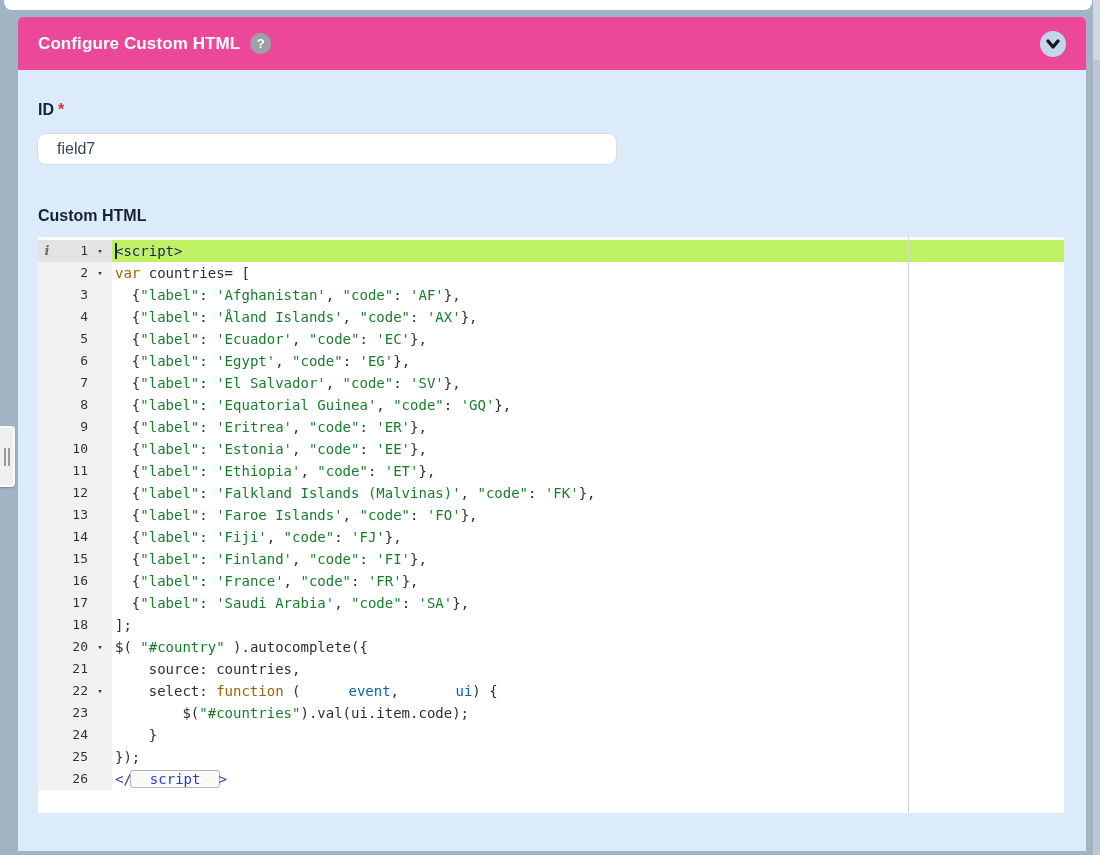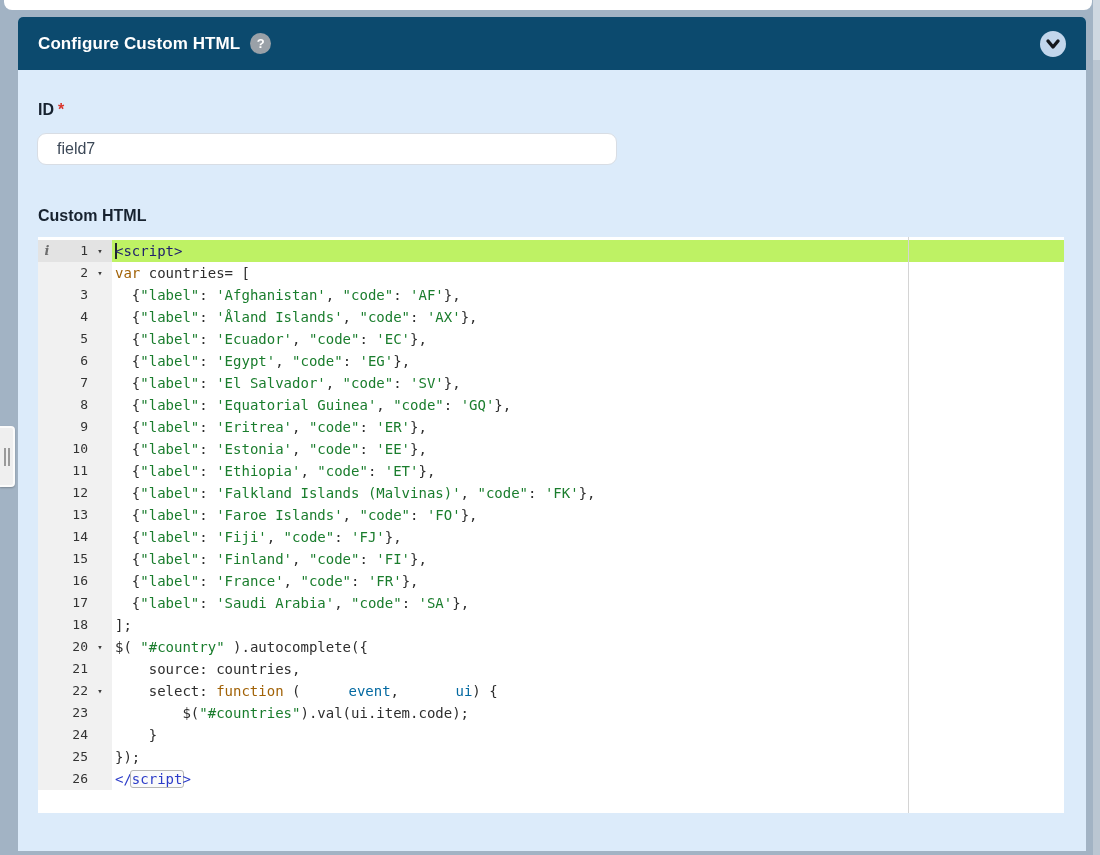--- a/index.html
+++ b/index.html
@@ -8,21 +8,21 @@
     background:#a2b3c4;
     font-family:"Liberation Sans",sans-serif;
   }
   
   .top-bar{position:absolute;left:4px;top:0;width:1088px;height:10px;background:#ffffff;border-radius:0 0 8px 8px;}
   .right-strip{position:absolute;right:0;top:0;width:7px;height:855px;background:#bac6d2;}
   .right-strip-thumb{position:absolute;right:0;top:0;width:7px;height:60px;background:#cfd8e1;}
 
   
   .panel{position:absolute;left:18px;top:17px;width:1068px;height:834px;background:#dcebfa;border-radius:5px 5px 0 0;}
-  .panel-header{height:53px;background:#0c4a6e;border-radius:5px 5px 0 0;display:flex;align-items:center;padding:0 20px;box-sizing:border-box;}
+  .panel-header{height:53px;background:#ec4899;border-radius:5px 5px 0 0;display:flex;align-items:center;padding:0 20px;box-sizing:border-box;}
   .panel-title{color:#ffffff;font-size:17px;font-weight:bold;letter-spacing:.1px;}
   .help-badge{width:21px;height:21px;border-radius:50%;background:#9aa1a8;color:#ffffff;font-size:13px;font-weight:bold;
     display:flex;align-items:center;justify-content:center;margin-left:10px;cursor:pointer;}
   .collapse-btn{margin-left:auto;width:26px;height:26px;border-radius:50%;background:#c2d6ec;border:none;
     display:flex;align-items:center;justify-content:center;cursor:pointer;padding:0;}
   .collapse-btn svg{display:block;}
 
   
   .field-label{position:absolute;left:20px;font-size:16px;font-weight:600;color:#17222f;}
   .id-label{top:84px;text-align:center;}
@@ -45,21 +45,21 @@
   .gnum{width:32px;flex:0 0 32px;text-align:right;color:#333333;font-size:13px;}
   .gfold{width:24px;flex:0 0 24px;text-align:center;color:#3c3c3c;font-size:9px;line-height:22px;cursor:pointer;}
   .code{flex:1;white-space:pre;padding-left:3px;color:#2e2e2e;}
   .code span{white-space:pre;}
   .k{color:#a16207;}
   .s{color:#1a7d2d;}
   .p{color:#2e2e2e;}
   .v{color:#0369a1;margin-left:48px;}
   .tag1{color:#20216b;}
   .tag2{color:#2b3bc8;}
-  .tagbox{color:#2b3bc8;border:1px solid #b6b6b6;border-radius:3px;background:#fafafa;padding:0 1px;margin:16px -2px;}
+  .tagbox{color:#2b3bc8;border:1px solid #b6b6b6;border-radius:3px;background:#fafafa;padding:0 19px;margin:16px -2px;}
   .cursor{display:inline-block;width:2px;height:16px;background:#20242a;vertical-align:-3px;margin-right:-2px;}
 
   
   .left-handle{position:absolute;left:0;top:426px;width:13px;height:57px;background:#efefef;
     border:2px solid #fbfbfb;border-left:none;border-radius:0 4px 4px 0;box-shadow:0 1px 2px rgba(0,0,0,.25);
     display:flex;align-items:center;justify-content:center;gap:2px;cursor:pointer;}
   .left-handle i{display:block;width:2px;height:18px;background:#9a9a9a;}
 </style>
 </head>
 <body>

